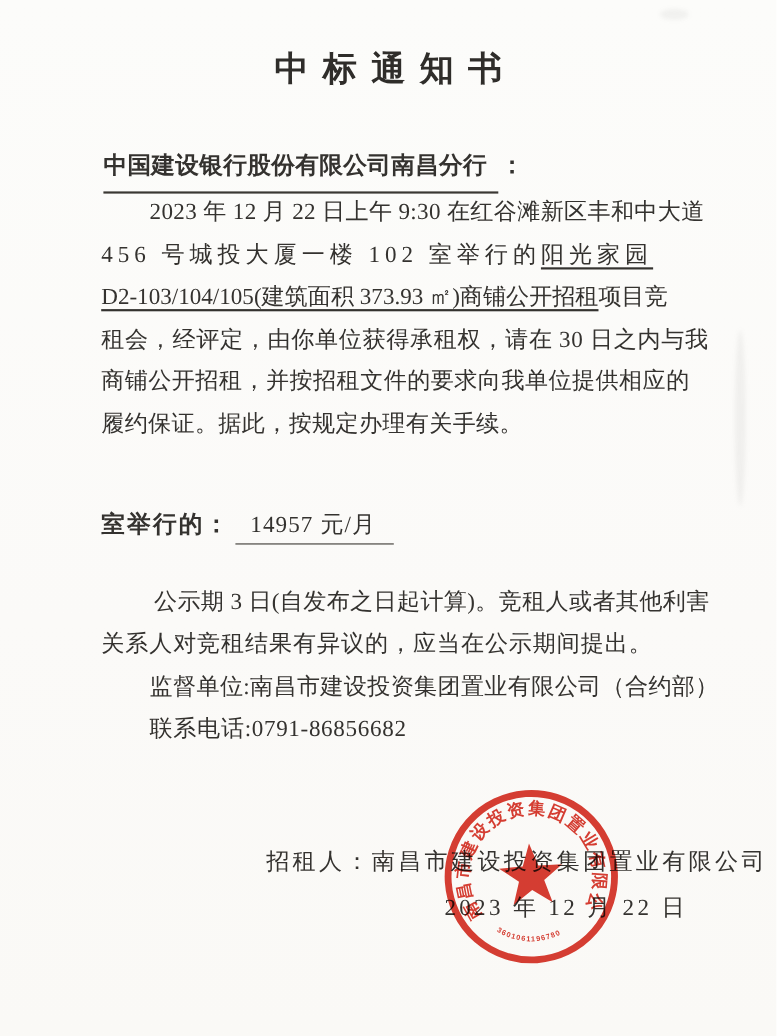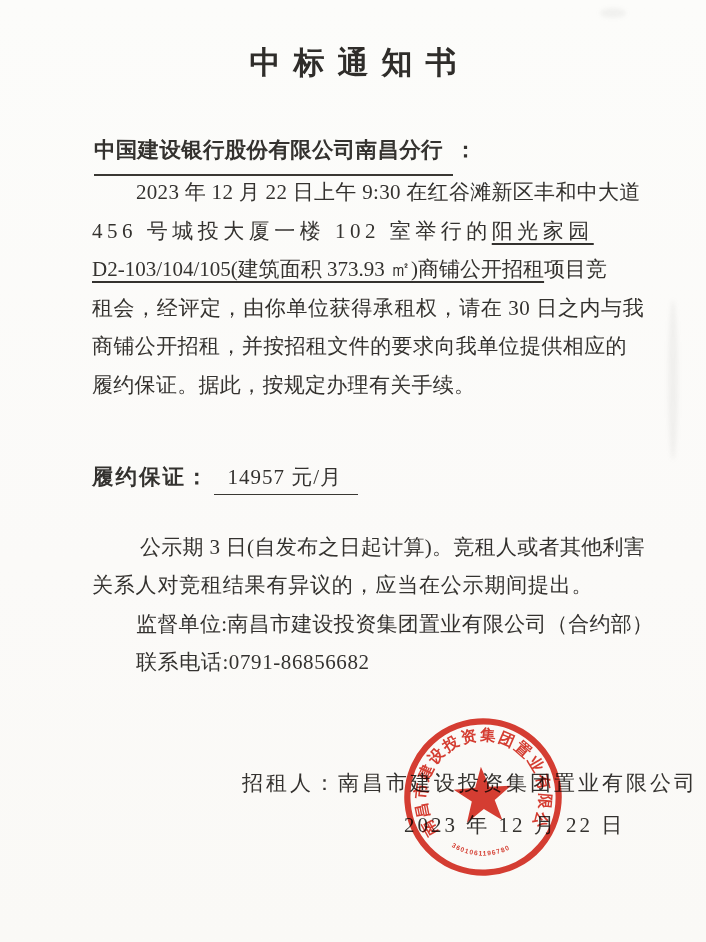--- a/index.html
+++ b/index.html
@@ -100,21 +100,21 @@
 
   <div class="line addressee"><span class="uname">中国建设银行股份有限公司南昌分行</span><span class="colon">：</span></div>
 
   <div class="line p1-l1">2023 年 12 月 22 日上午 9:30 在红谷滩新区丰和中大道</div>
   <div class="line p1-l2"><span>456 号城投大厦一楼 102 室举行的</span><span class="u">阳光家园</span></div>
   <div class="line p1-l3"><span class="u">D2-103/104/105(建筑面积 373.93 ㎡)商铺公开招租</span><span>项目竞</span></div>
   <div class="line p1-l4">租会，经评定，由你单位获得承租权，请在 30 日之内与我</div>
   <div class="line p1-l5">商铺公开招租，并按招租文件的要求向我单位提供相应的</div>
   <div class="line p1-l6">履约保证。据此，按规定办理有关手续。</div>
 
-  <div class="line result"><span class="label">履约保证：</span><span class="value">14957 元/月</span></div>
+  <div class="line result"><span class="label">室举行的：</span><span class="value">14957 元/月</span></div>
 
   <div class="line p2-l1">公示期 3 日(自发布之日起计算)。竞租人或者其他利害</div>
   <div class="line supervisor">监督单位:南昌市建设投资集团置业有限公司（合约部）</div>
 
   <div class="line p2-l2">关系人对竞租结果有异议的，应当在公示期间提出。</div>
   <div class="line phone">联系电话:0791-86856682</div>
 
   <div class="line lessor"><span>招租人：</span><span>南昌市建设投资集团置业有限公司</span></div>
   <div class="line datef">2023 年 12 月 22 日</div>
 

